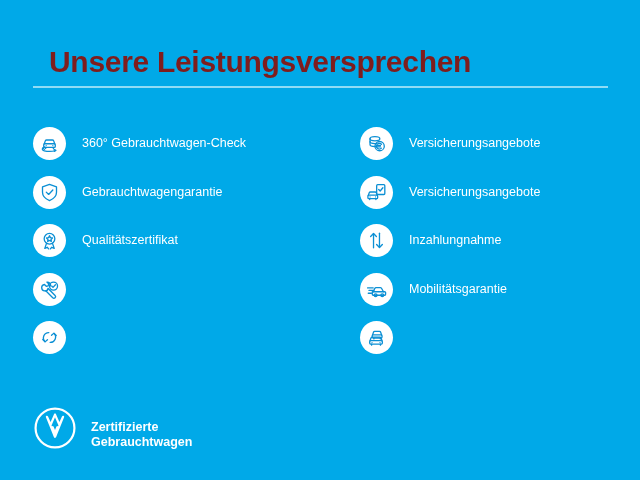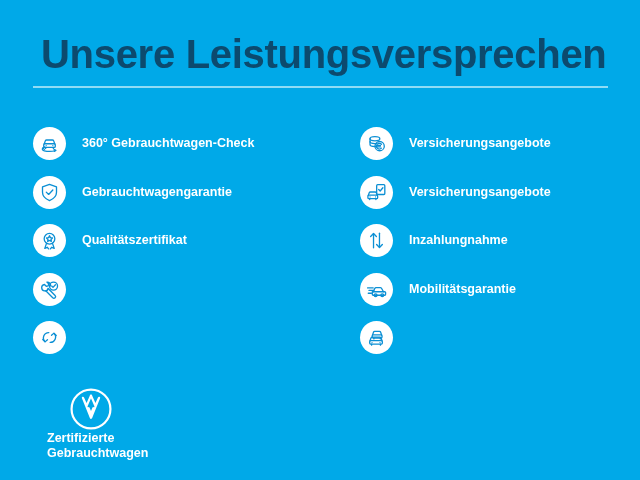--- a/index.html
+++ b/index.html
@@ -24,25 +24,25 @@
   }
 
   
   .header {
     position: absolute;
     left: 33px;
     top: 28px;
     width: 575px;
   }
   .title {
-    margin: 8px;
-    font-size: 40px;
+    margin: 16px;
+    font-size: 30px;
     line-height: 36px;
     font-weight: bold;
-    color: #0c4a6e;
+    color: #7f1d1d;
     letter-spacing: -0.3px;
     white-space: nowrap;
   }
   .divider {
     position: absolute;
     left: 33px;
     top: 86px;
     width: 575px;
     height: 2px;
     background: #8fdcf5;
@@ -94,33 +94,32 @@
   }
   .icon-circle svg .solid {
     fill: #0b8fd4;
     stroke: none;
   }
   .feature-label {
     margin-left: 16px;
     margin-top: 7px;
     font-size: 12.5px;
     line-height: 18px;
-    font-weight: bold;
+    font-weight: normal;
     color: #ffffff;
     white-space: nowrap;
   }
 
   
   .footer {
     position: absolute;
     left: 33px;
-    top: 387px;
+    top: 406px;
     display: flex;
-    align-items: center;
-    flex-direction: column;
+    align-items: flex-end;
   }
   .vw-logo {
     width: 44px;
     height: 44px;
     flex: 0 0 auto;
   }
   .vw-logo svg {
     display: block;
     width: 44px;
     height: 44px;

